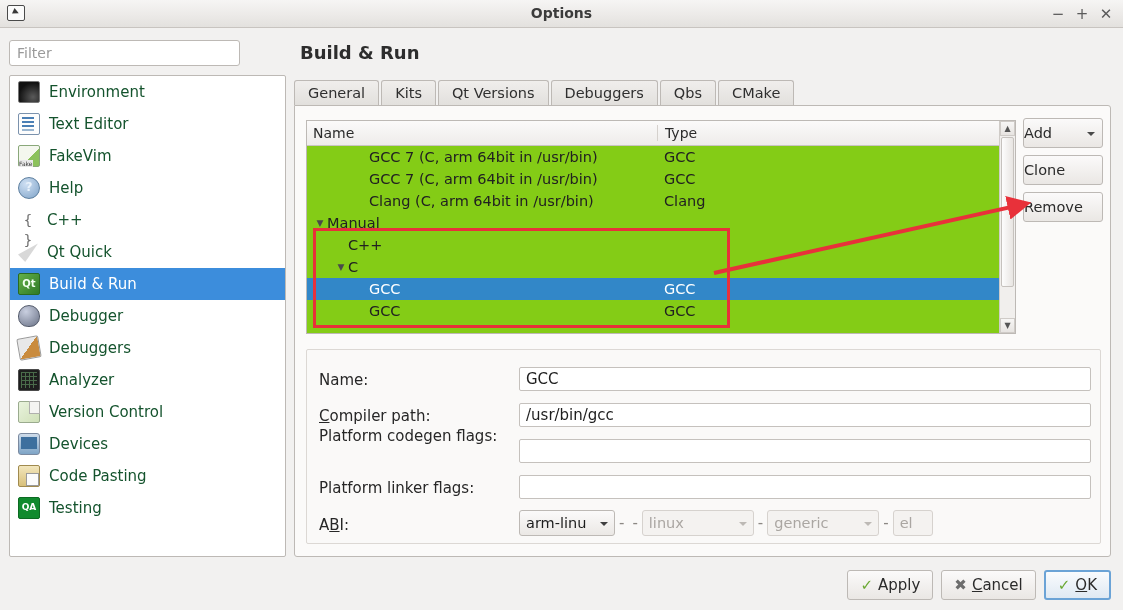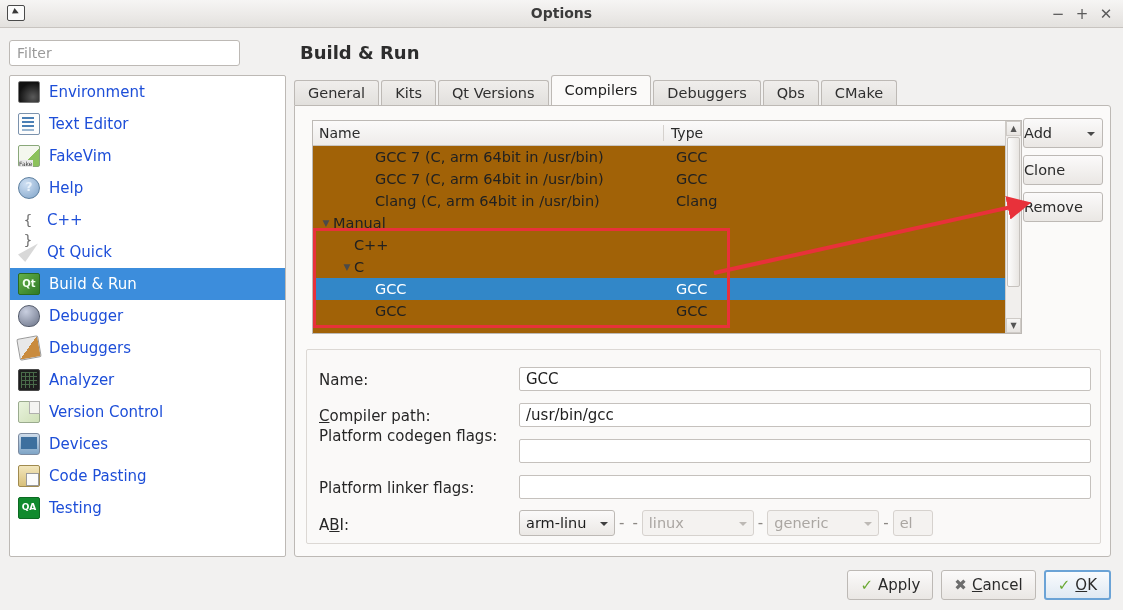--- a/index.html
+++ b/index.html
@@ -60,21 +60,21 @@
   .sidebar {
     position: absolute; left: 9px; top: 75px; width: 277px; height: 482px;
     box-sizing: border-box;
     border: 1px solid #bdb9b5; border-radius: 2px;
     background: #ffffff;
     overflow: hidden;
   }
   .side-item {
     display: flex; align-items: center; height: 32px;
     padding-left: 8px; gap: 9px;
-    font-size: 15px; color: #1d4ed8;
+    font-size: 15px; color: #14532d;
   }
   .side-item.sel { background: #3c8ddc; color: #ffffff; }
   .side-label { white-space: nowrap; }
   .ico { width: 20px; height: 20px; flex: 0 0 20px; position: relative; }
 
   
   .ico-env  { border:1px solid #777; border-radius:2px;
               background: radial-gradient(circle at 70% 75%, #5a5a5a 0%, #111 70%); }
   .ico-text { border:1px solid #7b92ad; border-radius:2px; background:#fdfdfd; }
   .ico-text::before { content:""; position:absolute; left:3px; top:3px; width:12px; height:2px;
@@ -153,36 +153,36 @@
     position: absolute; left: 294px; top: 105px;
     width: 817px; height: 452px;
     box-sizing: border-box;
     background: #fbfaf9;
     border: 1px solid #bdb9b5;
     border-radius: 0 3px 3px 3px;
   }
 
   
   .tree-wrap {
-    position: absolute; left: 17px; top: 14px; width: 710px; height: 214px;
-    box-sizing: border-box;
-    border: 1px solid #bdb9b5; background: #a16207;
+    position: absolute; left: 11px; top: 14px; width: 710px; height: 214px;
+    box-sizing: border-box;
+    border: 1px solid #bdb9b5; background: #84cc16;
     overflow: hidden;
   }
   .tree-head {
     display: flex; height: 24px; align-items: center;
     background: linear-gradient(to bottom,#fbfafa,#eeecea);
     border-bottom: 1px solid #c9c5c1;
     font-size: 14px; color: #2b2b2b;
   }
   .th-name { width: 350px; padding-left: 6px; box-sizing: border-box; }
   .th-type { flex: 1; padding-left: 7px; border-left: 1px solid #d5d1cd; box-sizing: border-box; }
   .tr {
     display: flex; height: 22px; align-items: center;
-    font-size: 14.5px; color: #212121; gap: 6px;
+    font-size: 14.5px; color: #212121;
   }
   .tr.sel { background: #3287c8; color: #ffffff; }
   .td-name { width: 350px; box-sizing: border-box; display:flex; align-items:center; }
   .td-type { flex: 1; padding-left: 7px; box-sizing: border-box; }
   .twisty {
     width: 14px; flex: 0 0 14px; text-align: center; font-size: 9px; color: #4a4a4a;
   }
   .twisty.open::before { content: "\25BC"; }
   .twisty.none::before { content: ""; }
 
@@ -350,21 +350,20 @@
         <span class="side-label">Testing</span>
       </div>
     </div>
 
   <div class="page-title">Build &amp; Run</div>
 
   <div class="tabbar" id="tabbar">
       <div class="tab">General</div>
       <div class="tab">Kits</div>
       <div class="tab">Qt Versions</div>
-      <div class="tab active">Compilers</div>
       <div class="tab">Debuggers</div>
       <div class="tab">Qbs</div>
       <div class="tab">CMake</div>
     </div>
 
   <div class="panel">
 
     <div class="tree-wrap">
       <div class="tree-head">
         <div class="th-name">Name</div>

